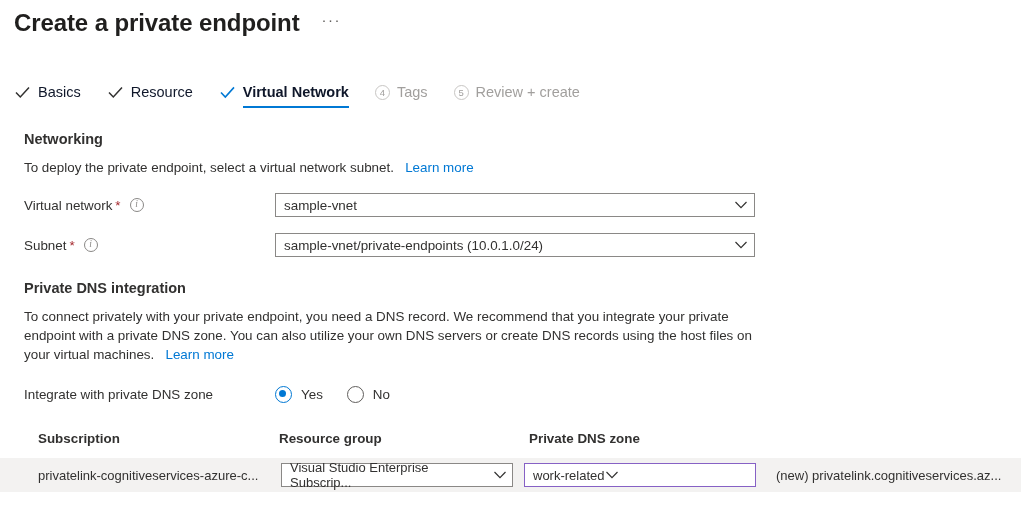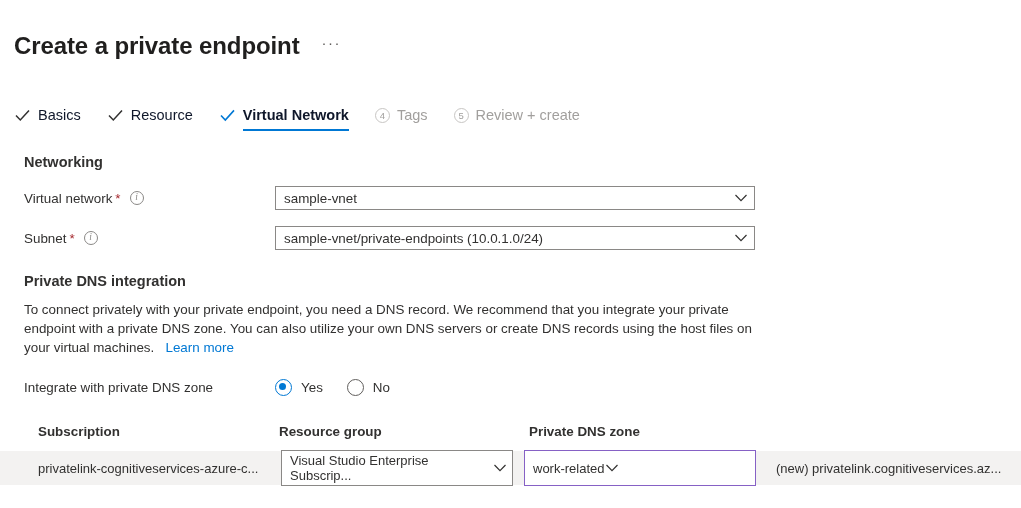--- a/index.html
+++ b/index.html
@@ -16,21 +16,20 @@
     overflow: hidden;
     position: relative;
   }
 
   
   .title-row {
     display: flex;
     align-items: center;
     padding: 6px 0 0 14px;
     height: 40px;
-    margin-top: 23px;
   }
   .page-title {
     font-size: 24px;
     font-weight: 600;
     color: #201f1e;
     letter-spacing: -0.1px;
     line-height: 30px;
   }
   .ellipsis-btn {
     margin-left: 18px;
@@ -250,21 +249,21 @@
   }
   .cell-text {
     font-size: 13px;
     color: #323130;
     overflow: hidden;
     text-overflow: ellipsis;
     white-space: nowrap;
     padding-right: 10px;
   }
   .cell-dd {
-    height: 36px;
+    height: 24px;
     border: 1px solid #8a8886;
     background: #ffffff;
     display: flex;
     align-items: center;
     padding: 0 5px 0 8px;
     cursor: pointer;
   }
   .cell-dd.sub { width: 232px; }
   .cell-dd.rg { width: 232px; border: 1px solid #8661c5; }
   .cell-dd .dd-value { font-size: 13px; }
@@ -316,20 +315,24 @@
     <span class="numcircle">5</span>
     <span class="tab-label">Review + create</span>
   </div>
 
 </div>
 
 <div class="content">
 
   <div class="section-head">Networking</div>
 
+  <div class="section-desc">
+    <span>To deploy the private endpoint, select a virtual network subnet.</span>
+    <span>&nbsp;&nbsp;</span><a class="lnk">Learn more</a>
+  </div>
 
   <div class="form-row">
     <div class="form-label">
       <span>Virtual network</span>
       <span class="req">*</span>
       <span class="info-icon">i</span>
     </div>
     <div class="dropdown">
       <span class="dd-value">sample-vnet</span>
       <span class="chev">

